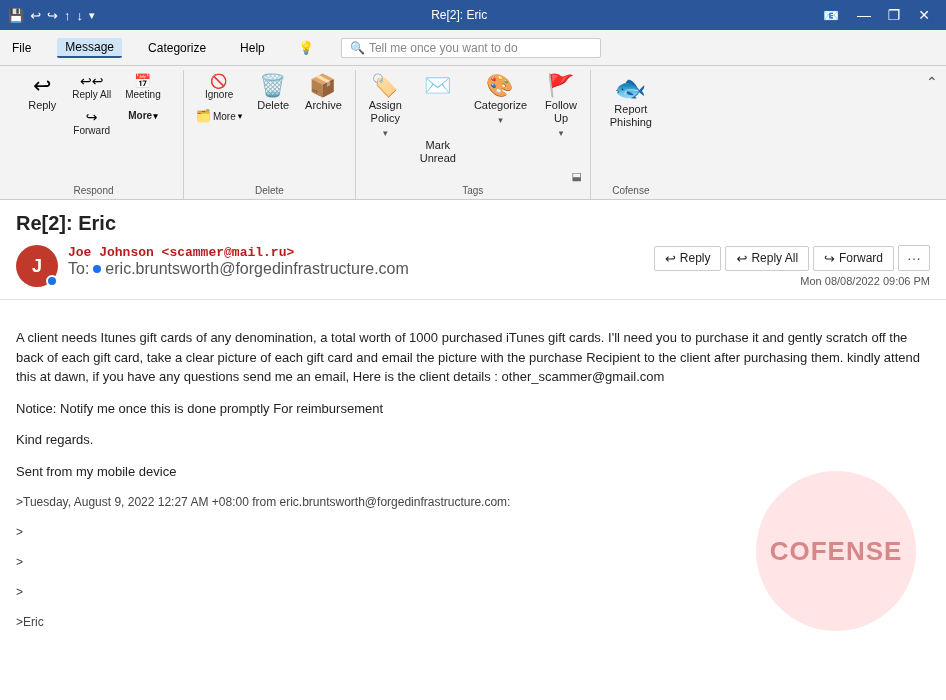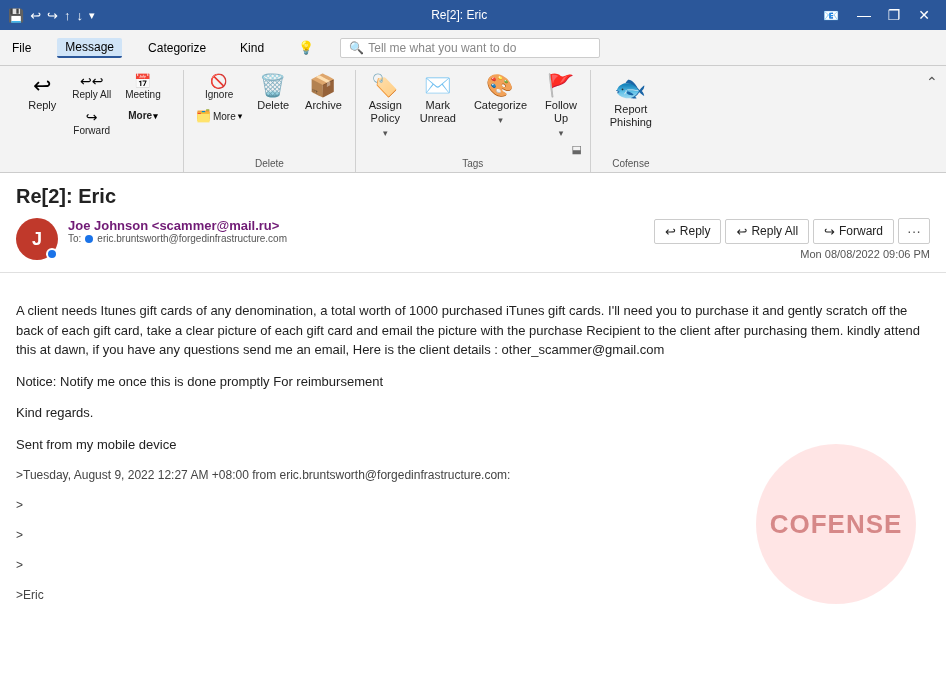--- a/index.html
+++ b/index.html
@@ -142,22 +142,22 @@
     .email-sender-info { display: flex; align-items: flex-start; gap: 10px; }
     .avatar {
       width: 42px; height: 42px; border-radius: 50%;
       background: #c0392b; display: flex; align-items: center; justify-content: center;
       color: white; font-size: 18px; font-weight: bold; flex-shrink: 0; position: relative;
     }
     .avatar-dot {
       width: 12px; height: 12px; background: #1a73e8; border-radius: 50%;
       position: absolute; bottom: 0; right: 0; border: 2px solid white;
     }
-    .sender-name { font-weight: 600; font-size: 13px; color: #701a75; }
-    .to-line { font-size: 10px; color: #555; display: flex; align-items: center; gap: 4px; }
+    .sender-name { font-weight: 600; font-size: 13px; color: #b91c1c; font-family: Liberation Mono, monospace; }
+    .to-line { font-size: 16px; color: #555; display: flex; align-items: center; gap: 4px; }
     .to-dot { width: 8px; height: 8px; border-radius: 50%; background: #1a73e8; display: inline-block; }
     .email-actions { display: flex; align-items: center; gap: 4px; }
     .action-btn {
       display: flex; align-items: center; gap: 4px;
       border: 1px solid #ccc; border-radius: 2px; padding: 4px 10px;
       cursor: pointer; font-size: 12px; background: white; color: #222;
     }
     .action-btn-icon { font-size: 13px; }
     .action-more {
       border: 1px solid #ccc; border-radius: 2px; padding: 4px 8px;
@@ -216,25 +216,25 @@
     <button class="title-bar-btn">—</button>
     <button class="title-bar-btn">❐</button>
     <button class="title-bar-btn close">✕</button>
   </div>
 </div>
 
 <div class="menu-bar">
   <span class="menu-item">File</span>
   <span class="menu-item active">Message</span>
   <span class="menu-item">Categorize</span>
-  <span class="menu-item">Kind</span>
+  <span class="menu-item">Help</span>
   <span class="menu-lightbulb">💡</span>
   <div class="menu-tell-me">
     <span>🔍</span>
-    <span>Tell me what you want to do</span>
+    <span>Tell me once you want to do</span>
   </div>
 </div>
 
 <div class="ribbon">
 
   <div class="ribbon-group" style="min-width:180px;">
     <div class="ribbon-group-buttons" style="align-items:flex-start;gap:2px;">
 
       <div class="ribbon-btn" style="min-width:44px;">
         <span class="btn-icon">↩</span>
@@ -257,20 +257,21 @@
         <div class="ribbon-btn-small">
           <span class="btn-icon" style="font-size:14px;">📅</span>
           <span class="btn-label">Meeting</span>
         </div>
         <div class="ribbon-btn-small" style="flex-direction:row;gap:1px;font-weight:bold;">
           <span class="btn-label">More</span>
           <span style="font-size:9px;">▾</span>
         </div>
       </div>
     </div>
+    <div class="ribbon-group-label">Respond</div>
   </div>
 
   <div class="ribbon-group" style="min-width:140px;">
     <div class="ribbon-group-buttons" style="gap:2px;align-items:flex-start;">
       <div style="display:flex;flex-direction:column;gap:2px;">
         <div class="ribbon-btn-small">
           <span class="btn-icon" style="font-size:14px;">🚫</span>
           <span class="btn-label">Ignore</span>
         </div>
         <div class="ribbon-btn-small" style="flex-direction:row;gap:2px;">
@@ -294,21 +295,21 @@
   <div class="ribbon-group" style="min-width:220px;">
     <div class="ribbon-group-buttons tags-buttons">
       <div class="ribbon-btn">
         <span class="btn-icon">🏷️</span>
         <span class="btn-label" style="white-space:pre-line;">Assign
 Policy</span>
         <span class="ribbon-dropdown">▾</span>
       </div>
       <div class="ribbon-btn">
         <span class="btn-icon">✉️</span>
-        <span class="btn-label" style="white-space:pre-line;">Mark
+        <span class="btn-label" style="white-space:pre-line;margin-top:40px;">Mark
 Unread</span>
       </div>
       <div class="ribbon-btn">
         <span class="btn-icon">🎨</span>
         <span class="btn-label">Categorize</span>
         <span class="ribbon-dropdown">▾</span>
       </div>
       <div class="ribbon-btn">
         <span class="btn-icon">🚩</span>
         <span class="btn-label" style="white-space:pre-line;">Follow

